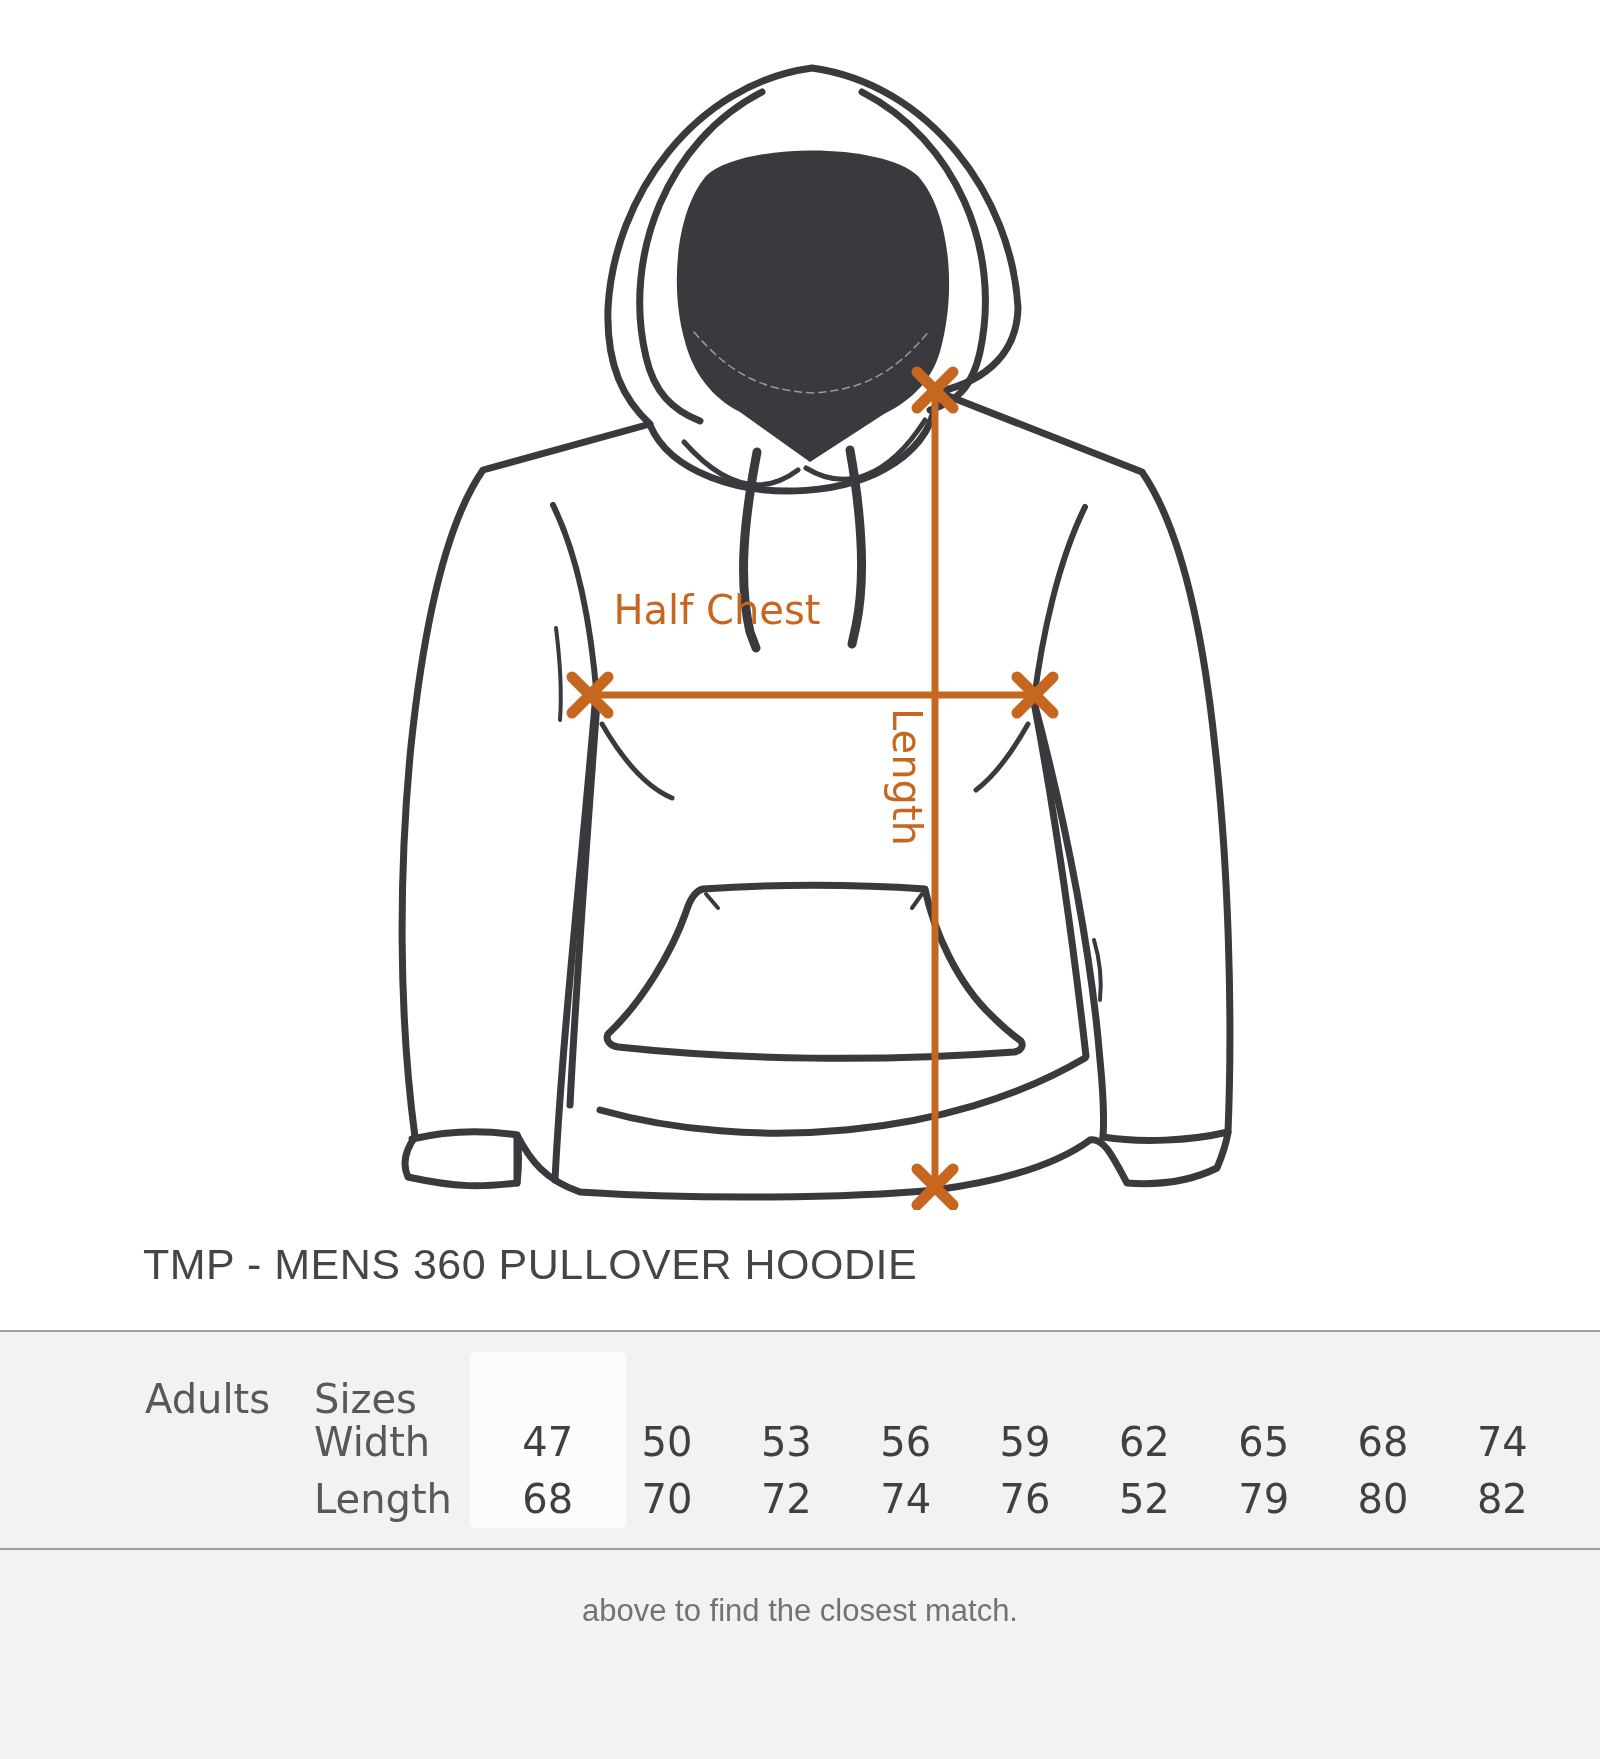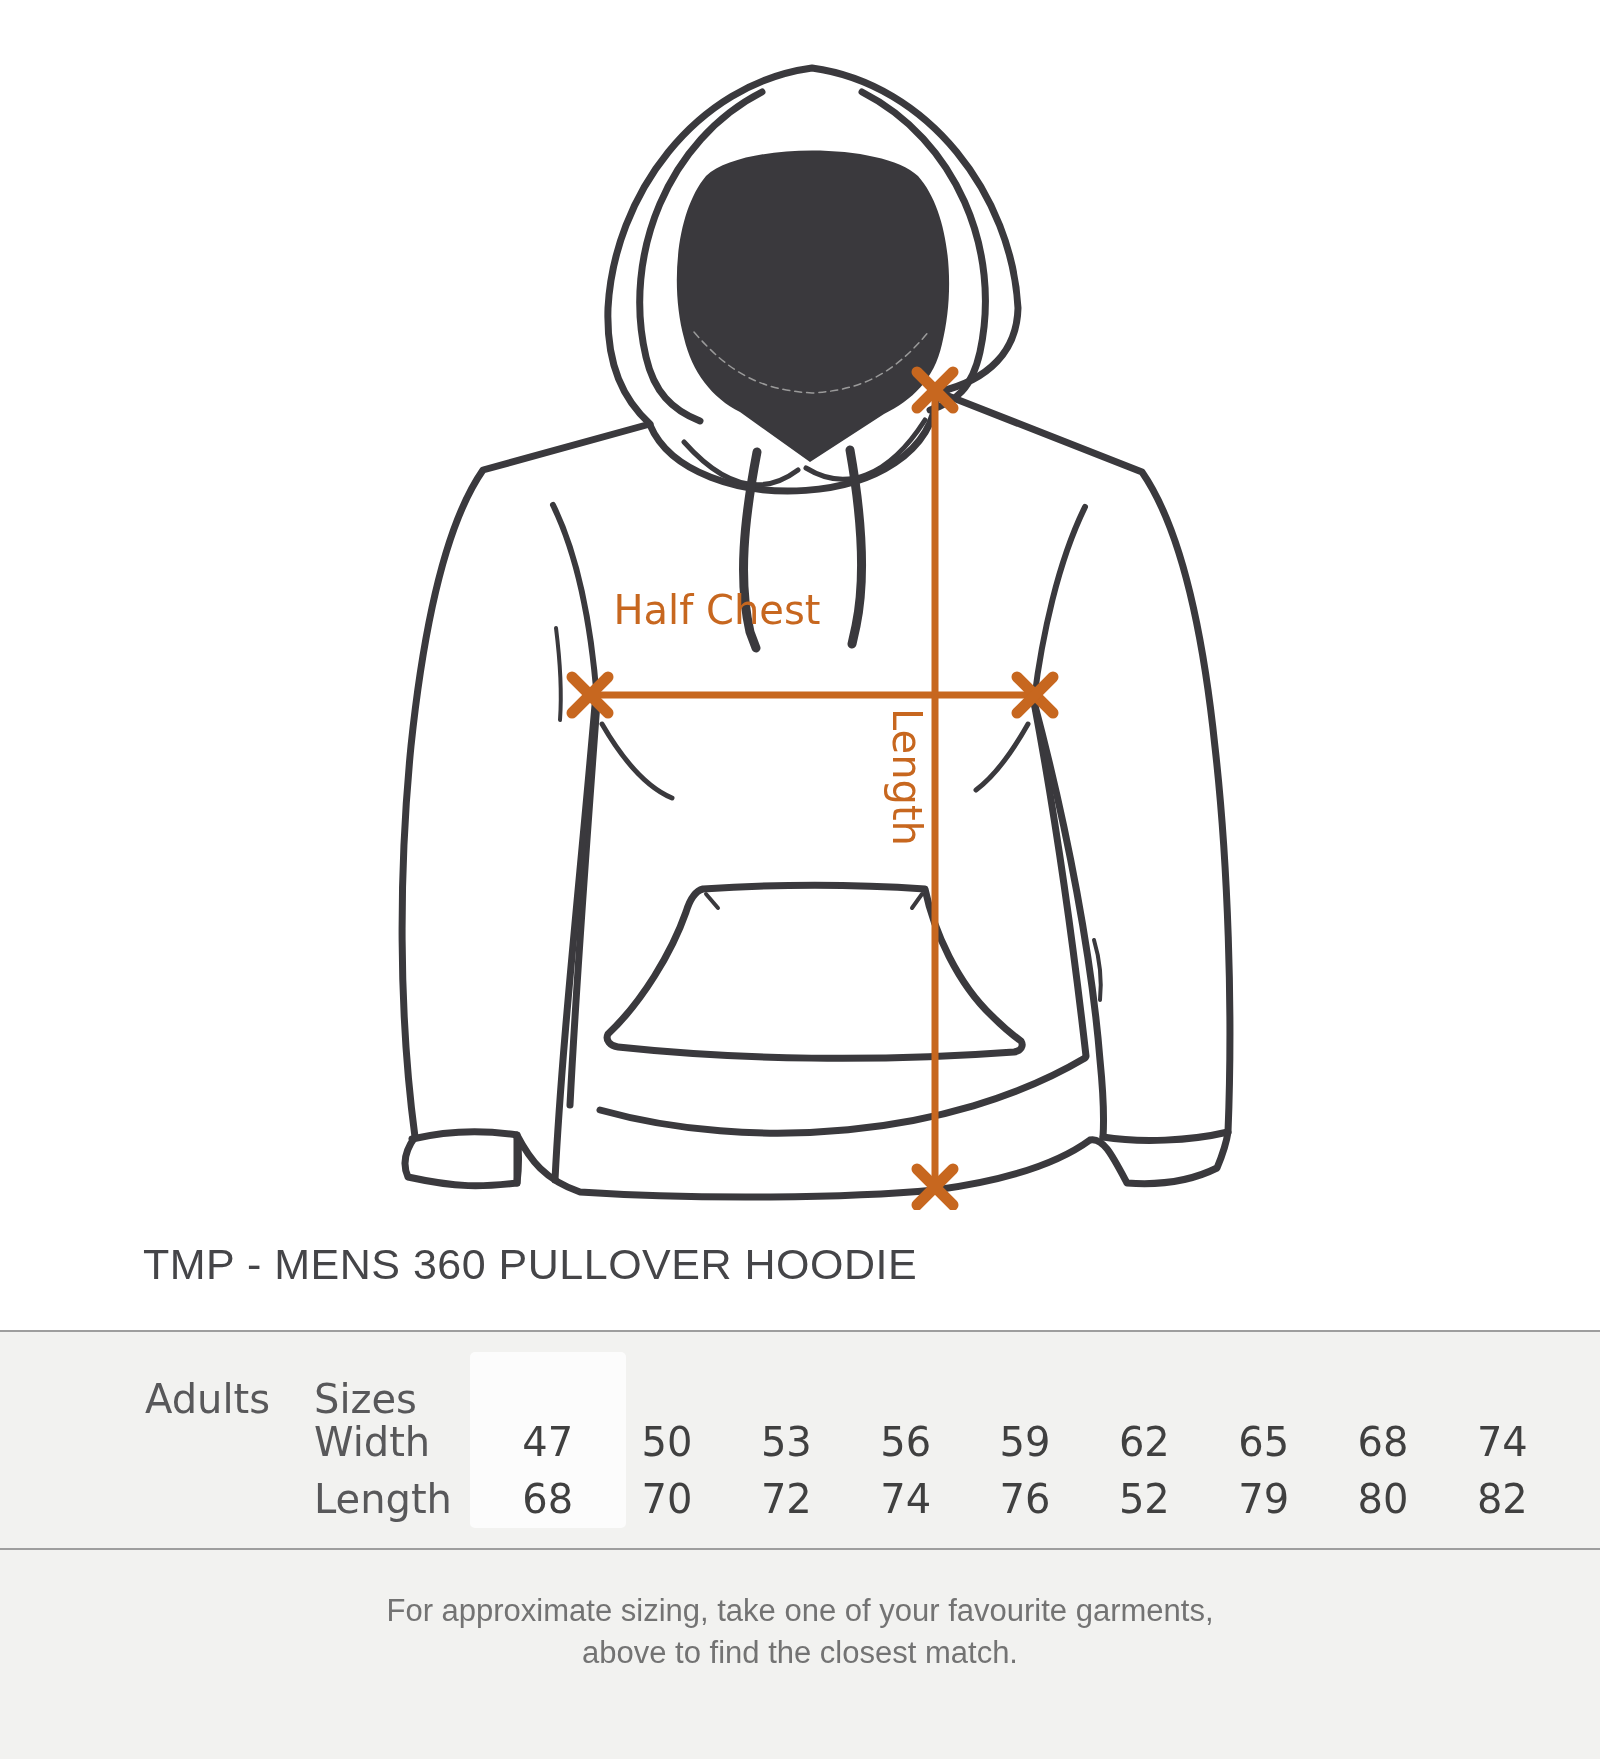--- a/index.html
+++ b/index.html
@@ -201,16 +201,15 @@
       <span class="num">52</span>
       <span class="num">79</span>
       <span class="num">80</span>
       <span class="num">82</span>
     </div>
   </div>
 </div>
 
 <div id="footer-band">
   <div id="footer-text">
-    <div>For approximate sizing, take one of your favourite garments,</div>
     <div>above to find the closest match.</div>
   </div>
 </div>
 
 </body></html>

